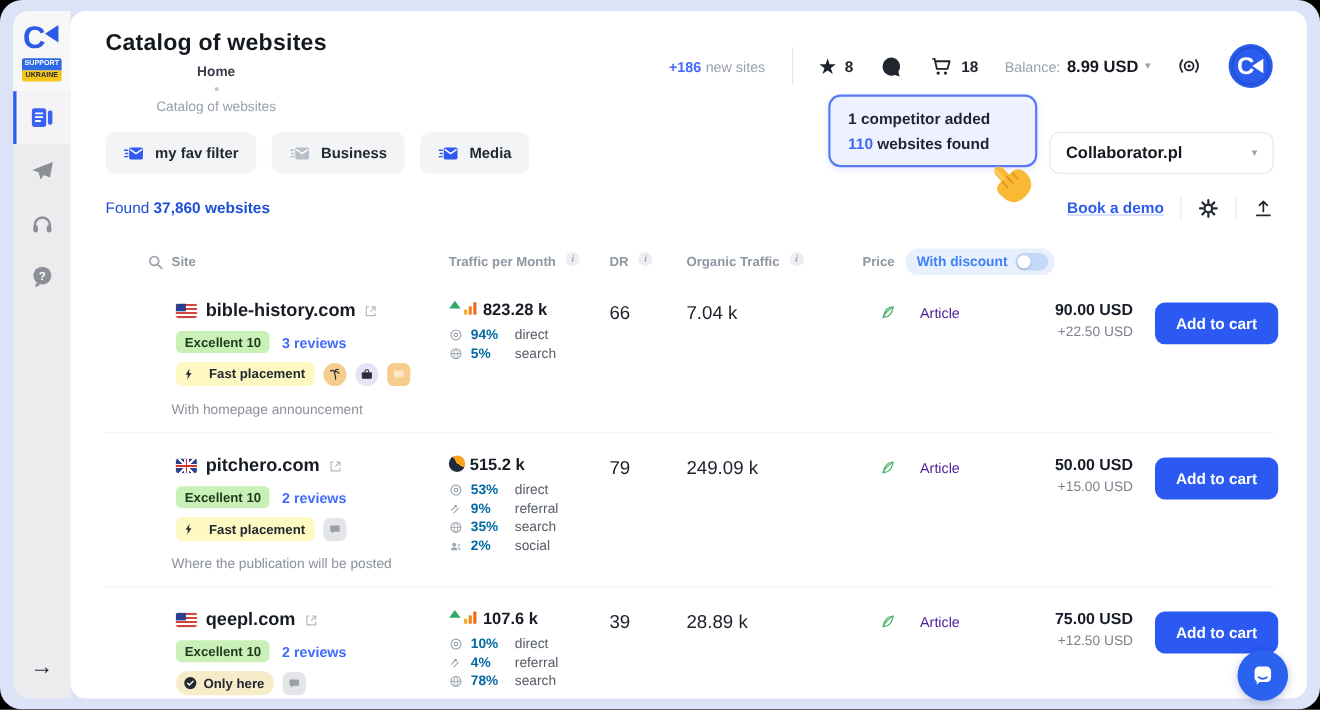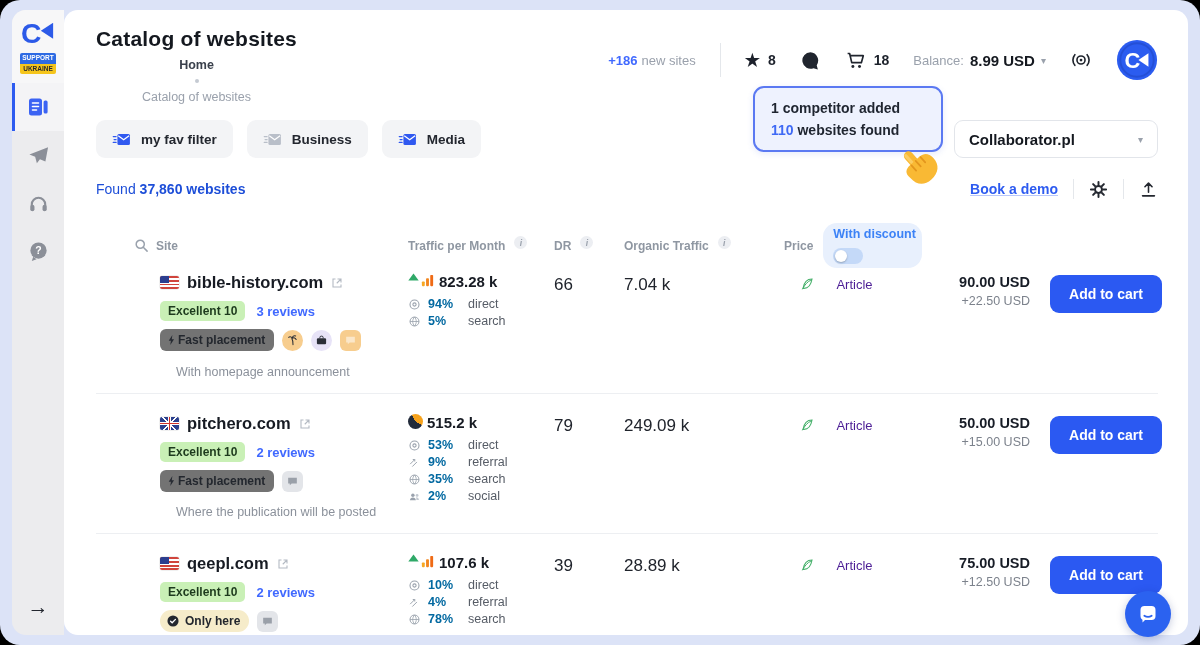--- a/index.html
+++ b/index.html
@@ -72,21 +72,21 @@
   .iconbtn{cursor:pointer;display:flex;}
 
   
   .tgrid{display:grid;grid-template-columns:248px 146px 70px 160px 104px 142px 132px;padding-left:64px;}
   .thead{margin-top:24px;height:30px;align-items:center;color:#8f97a2;font-size:12px;font-weight:700;}
   .th{display:flex;align-items:center;gap:7px;}
   .th-search{margin-left:-26px;}
   .info{width:13px;height:13px;border-radius:50%;background:#eceef2;color:#9aa1ac;font-size:8.5px;font-weight:700;
         display:inline-flex;align-items:center;justify-content:center;margin-left:2px;margin-top:-6px;font-style:italic;}
   .price-head{grid-column:5/7;display:flex;align-items:center;gap:10px;}
-  .disc-pill{background:#e8f0fd;border-radius:14px;padding:4px 6px 4px 10px;display:flex;gap:7px;cursor:pointer;flex-direction:column;}
+  .disc-pill{background:#e8f0fd;border-radius:14px;padding:4px 6px 4px 10px;display:flex;align-items:center;gap:7px;cursor:pointer;}
   .disc-pill .t{color:#3c82f6;font-size:12.5px;font-weight:600;}
   .switch{width:30px;height:16px;border-radius:9px;background:#c4d9f8;position:relative;}
   .switch .knob{position:absolute;left:2px;top:2px;width:12px;height:12px;border-radius:50%;background:#fff;box-shadow:0 1px 2px rgba(0,0,0,.25);}
 
   .site-row{position:relative;height:140px;box-sizing:border-box;padding-top:20px;align-items:start;}
   .site-row + .site-row{border-top:1px solid #edeff2;}
 
   .dom-line{display:flex;align-items:center;gap:8px;}
   .flag{width:19px;height:13px;border-radius:2px;position:relative;overflow:hidden;flex:none;box-shadow:0 0 0 .5px rgba(0,0,0,.12);}
   .flag.us{background:repeating-linear-gradient(180deg,#d0443c 0 1.9px,#fff 1.9px 3.8px);}
@@ -96,28 +96,28 @@
     linear-gradient(90deg,transparent 46%,#d0342c 46%,#d0342c 54%,transparent 54%),
     linear-gradient(0deg,transparent 36%,#fff 36%,#fff 64%,transparent 64%),
     linear-gradient(90deg,transparent 40%,#fff 40%,#fff 60%,transparent 60%),
     linear-gradient(45deg,transparent 45%,#fff 45%,#fff 52%,transparent 52%),
     linear-gradient(-45deg,transparent 45%,#fff 45%,#fff 52%,transparent 52%);}
   .domain{font-size:16.5px;font-weight:800;color:#171b23;}
   .badges1{margin-top:9px;display:flex;align-items:center;gap:11px;}
   .pill-green{background:#c9f0b6;color:#1d3a1d;font-size:12px;font-weight:700;padding:3px 8px;border-radius:5px;}
   .reviews{color:#4069ff;font-size:13px;font-weight:600;cursor:pointer;}
   .badges2{margin-top:8px;display:flex;align-items:center;gap:8px;}
-  .pill-peach{background:#737373;color:#23272e;font-size:12px;font-weight:700;padding:4px 9px 4px 6px;border-radius:6px;display:flex;align-items:center;gap:0;}
+  .pill-peach{background:#fef9c3;color:#23272e;font-size:12px;font-weight:700;padding:4px 9px 4px 6px;border-radius:6px;display:flex;align-items:center;gap:12px;}
   .pill-cream{background:#f6ecca;color:#23272e;font-size:12px;font-weight:700;padding:4px 9px 4px 6px;border-radius:12px;display:flex;align-items:center;gap:5px;}
   .chip{width:21px;height:21px;border-radius:50%;display:flex;align-items:center;justify-content:center;flex:none;}
   .chip.sq{border-radius:6px;}
   .chip.orange{background:#f7cd8e;}
   .chip.purple{background:#e7e3f7;}
   .chip.gray{background:#e3e5e9;}
-  .note{position:absolute;left:80px;bottom:14px;color:#8b919b;font-size:12.5px;}
+  .note{position:absolute;left:60px;bottom:14px;color:#8b919b;font-size:12.5px;}
   .site-row:last-child .note{bottom:8px;}
 
   .tr-head{display:flex;gap:1px;}
   .tr-val{font-size:15px;font-weight:800;color:#171b23;margin-left:3px;}
   .tr-list{margin-top:7px;}
   .tr-li{display:flex;align-items:center;gap:7px;margin-top:3px;}
   .tr-pct{font-size:12.5px;font-weight:800;color:#0369a1;min-width:33px;}
   .tr-ch{font-size:12.5px;color:#565c66;}
 
   .cell-num{font-size:17px;color:#20242c;padding-top:2px;}

